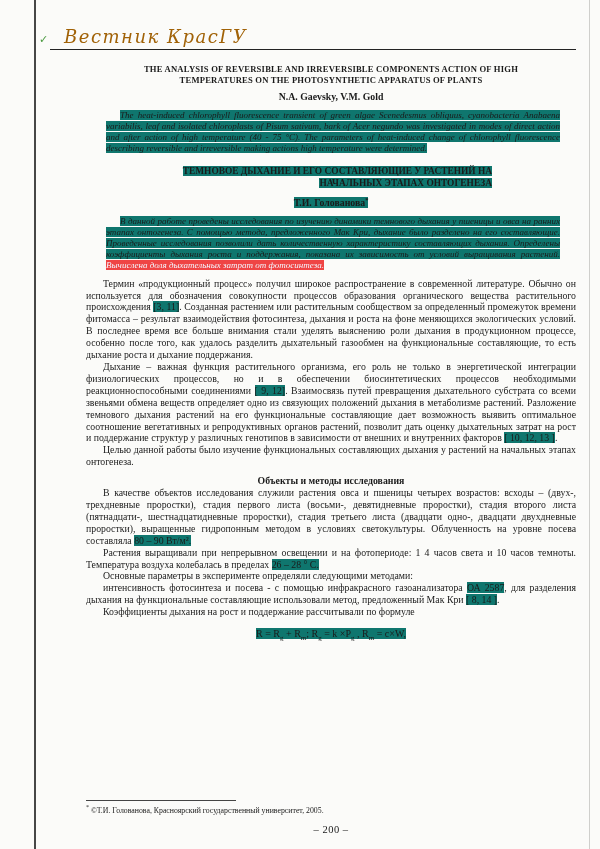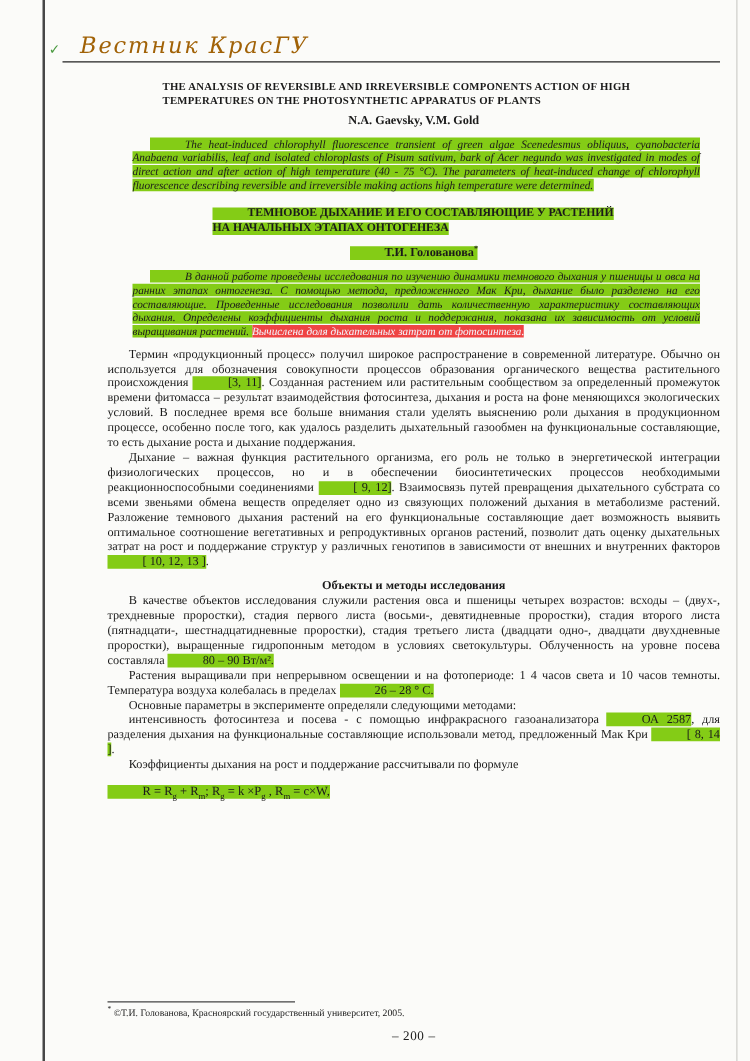--- a/index.html
+++ b/index.html
@@ -11,36 +11,36 @@
 
   .content { position:absolute; left:50px; top:0; width:526px; }
 
   .logo-row  { margin-top:26px; position:relative; }
   .logo-mark { position:absolute; left:-11px; top:7px; color:#4a9a40; font-size:11px; }
   .logo-text { font-family:"DejaVu Serif",serif; font-style:italic; font-size:18px; letter-spacing:1.5px; color:#a16207; margin-left:14px; }
   .header-rule { border:none; border-top:1.4px solid #232323; margin:2px 0 0 0; }
 
   .textcol { margin-left:36px; width:490px; }
 
-  .en-title   { margin:14px auto 0; max-width:402px; text-align:left; font-weight:bold; font-size:8.6px; line-height:10.6px; letter-spacing:0.2px; }
+  .en-title   { margin:14px auto 0; max-width:402px; text-align:center; font-weight:bold; font-size:8.6px; line-height:10.6px; letter-spacing:0.2px; }
   .en-authors { margin-top:6px; text-align:center; font-weight:bold; font-size:9.8px; }
   .abstract   { margin:8px 16px 0 20px; font-style:italic; font-size:9px; line-height:11px; text-align:justify; text-indent:14px; }
   .udk        { margin-top:50px; font-size:9.8px; }
-  .ru-title   { margin:12px auto 0; max-width:322px; text-align:left; font-weight:bold; font-size:9.4px; line-height:11.6px; }
+  .ru-title   { margin:12px auto 0; max-width:322px; text-align:right; font-weight:bold; font-size:9.4px; line-height:11.6px; }
   .ru-author  { margin-top:6px; text-align:center; font-weight:bold; font-size:9.8px; }
   .ru-author sup { font-size:6.5px; }
 
   .body-p   { margin:0; font-size:9.8px; line-height:11.9px; text-align:justify; text-indent:17px; }
   .mt7      { margin-top:7px; }
   .sec-head { margin-top:7px; margin-bottom:1px; text-align:center; font-weight:bold; font-size:9.8px; }
 
-  .formula { margin-top:10px; text-align:left; font-size:10px; }
+  .formula { margin-top:10px; text-align:center; font-size:10px; }
   .formula sub { font-size:7px; }
 
-  .hl-c { background:#84cc16;padding-left:28px; }
+  .hl-c { background:#0f766e; }
   .hl-d { background:#ef4444; color:#f2f7ff; }
 
   .footer    { position:absolute; left:86px; width:490px; bottom:14px; }
   .foot-rule { width:150px; border:none; border-top:1px solid #444; margin:0 0 3px 0; }
   .footnote  { font-size:7.8px; }
   .footnote sup { font-size:6px; }
   .pageno    { margin-top:9px; text-align:center; font-size:10.5px; letter-spacing:0.5px; }
 </style>
 </head>
 <body>
@@ -67,20 +67,21 @@
 
 
       <div class="ru-title"><span class="hl-c">ТЕМНОВОЕ ДЫХАНИЕ И ЕГО СОСТАВЛЯЮЩИЕ У РАСТЕНИЙ НА НАЧАЛЬНЫХ ЭТАПАХ ОНТОГЕНЕЗА</span></div>
 
       <div class="ru-author"><span class="hl-c"><span>Т.И. Голованова</span><sup>*</sup></span></div>
 
       <p class="abstract"><span class="hl-c">В данной работе проведены исследования по изучению динамики темнового дыхания у пшеницы и овса на ранних этапах онтогенеза. С помощью метода, предложенного Мак Кри, дыхание было разделено на его составляющие. Проведенные исследования позволили дать количественную характеристику составляющих дыхания. Определены коэффициенты дыхания роста и поддержания, показана их зависимость от условий выращивания растений. </span><span class="hl-d">Вычислена доля дыхательных затрат от фотосинтеза.</span></p>
 
       <p class="body-p mt7"><span>Термин «продукционный процесс» получил широкое распространение в современной литературе. Обычно он используется для обозначения совокупности процессов образования органического вещества растительного происхождения </span><span class="hl-c">[3, 11]</span><span>. Созданная растением или растительным сообществом за определенный промежуток времени фитомасса – результат взаимодействия фотосинтеза, дыхания и роста на фоне меняющихся экологических условий. В последнее время все больше внимания стали уделять выяснению роли дыхания в продукционном процессе, особенно после того, как удалось разделить дыхательный газообмен на функциональные составляющие, то есть дыхание роста и дыхание поддержания.</span></p>
       <p class="body-p"><span>Дыхание – важная функция растительного организма, его роль не только в энергетической интеграции физиологических процессов, но и в обеспечении биосинтетических процессов необходимыми реакционноспособными соединениями </span><span class="hl-c">[ 9, 12]</span><span>. Взаимосвязь путей превращения дыхательного субстрата со всеми звеньями обмена веществ определяет одно из связующих положений дыхания в метаболизме растений. Разложение темнового дыхания растений на его функциональные составляющие дает возможность выявить оптимальное соотношение вегетативных и репродуктивных органов растений, позволит дать оценку дыхательных затрат на рост и поддержание структур у различных генотипов в зависимости от внешних и внутренних факторов </span><span class="hl-c">[ 10, 12, 13 ]</span><span>.</span></p>
+      <p class="body-p">Целью данной работы было изучение функциональных составляющих дыхания у растений на начальных этапах онтогенеза.</p>
 
       <div class="sec-head">Объекты и методы исследования</div>
 
       <p class="body-p"><span>В качестве объектов исследования служили растения овса и пшеницы четырех возрастов: всходы – (двух-, трехдневные проростки), стадия первого листа (восьми-, девятидневные проростки), стадия второго листа (пятнадцати-, шестнадцатидневные проростки), стадия третьего листа (двадцати одно-, двадцати двухдневные проростки), выращенные гидропонным методом в условиях светокультуры. Облученность на уровне посева составляла </span><span class="hl-c">80 – 90 Вт/м².</span></p>
       <p class="body-p"><span>Растения выращивали при непрерывном освещении и на фотопериоде: 1 4 часов света и 10 часов темноты. Температура воздуха колебалась в пределах </span><span class="hl-c">26 – 28 ° С.</span></p>
       <p class="body-p">Основные параметры в эксперименте определяли следующими методами:</p>
       <p class="body-p"><span>интенсивность фотосинтеза и посева - с помощью инфракрасного газоанализатора </span><span class="hl-c">ОА 2587</span><span>, для разделения дыхания на функциональные составляющие использовали метод, предложенный Мак Кри </span><span class="hl-c">[ 8, 14 ]</span><span>.</span></p>
       <p class="body-p">Коэффициенты дыхания на рост и поддержание рассчитывали по формуле</p>
 
       <div class="formula">

